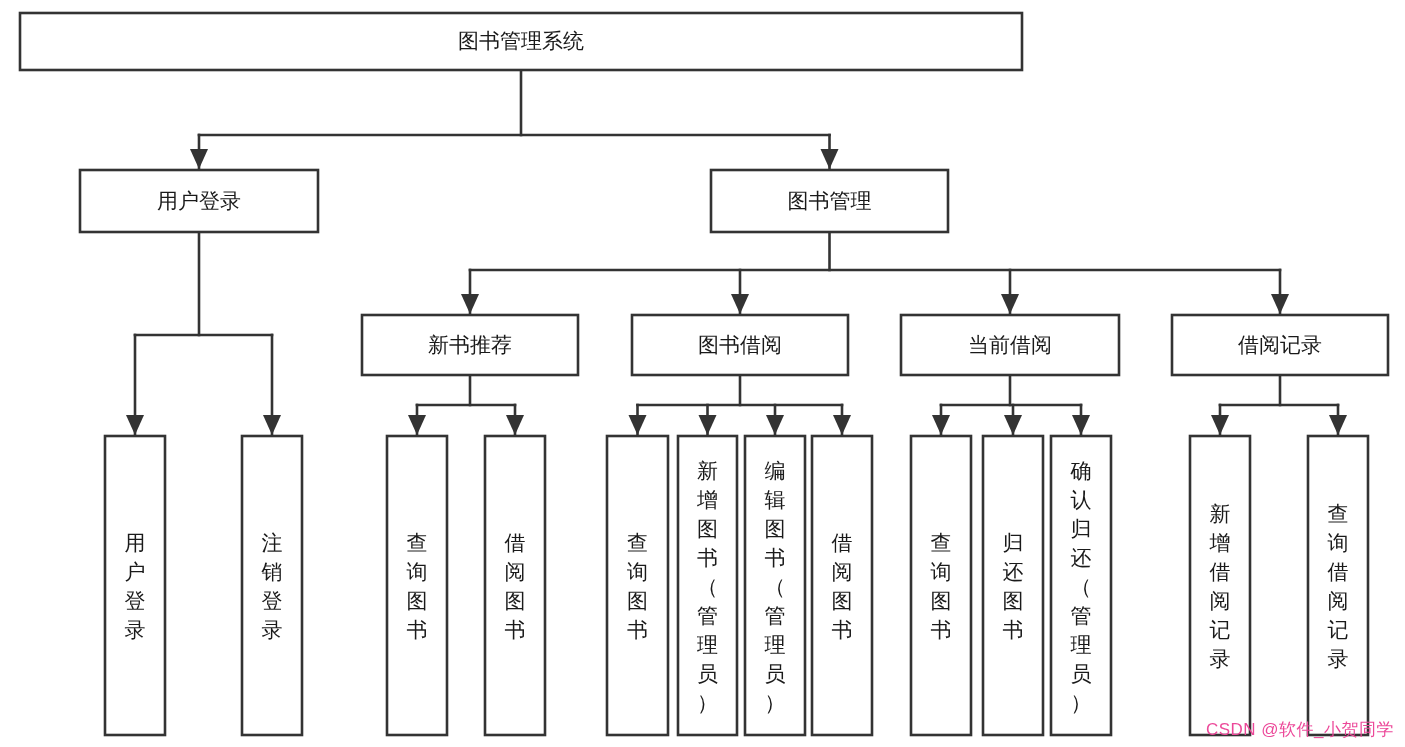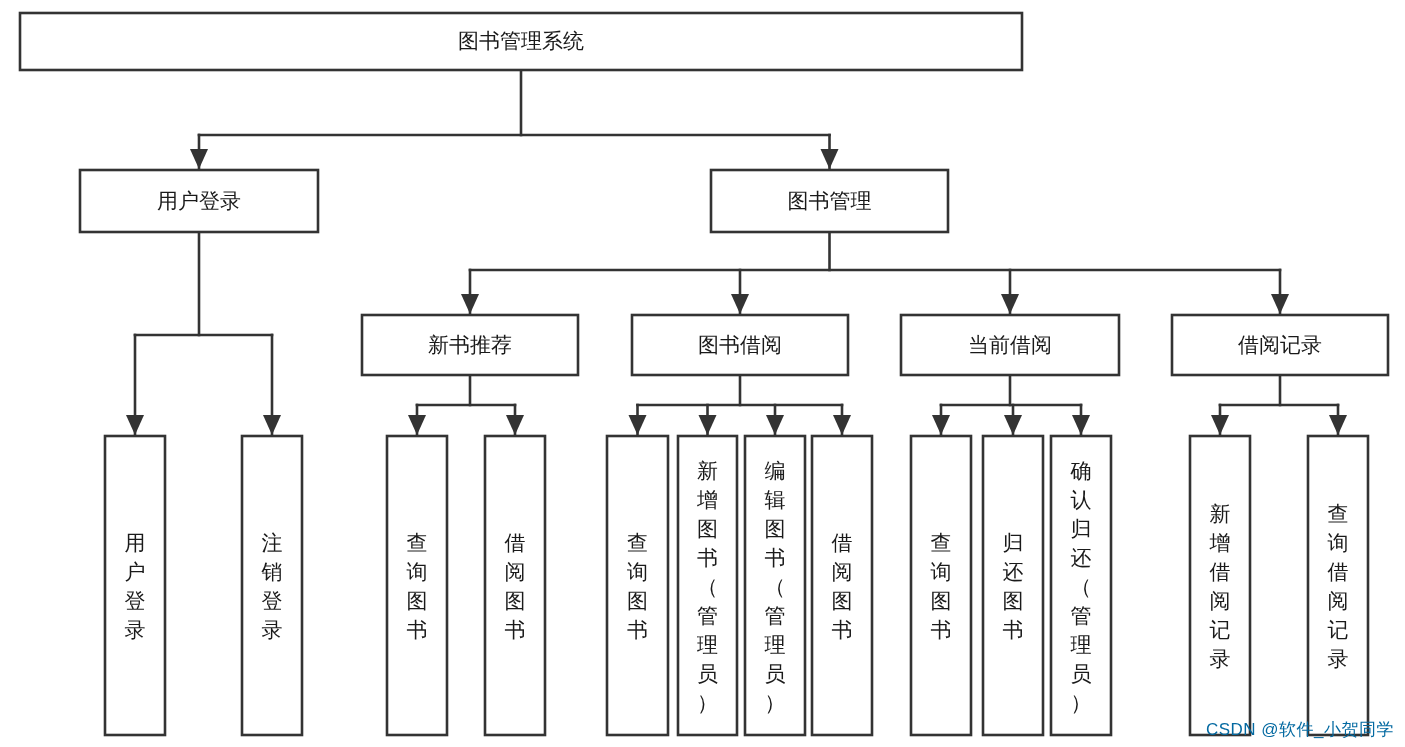--- a/index.html
+++ b/index.html
@@ -54,21 +54,21 @@
     font-size: 21px;
     fill: #1a1a1a;
     text-anchor: middle;
   }
   .watermark {
     position: absolute;
     right: 8px;
     bottom: 6px;
     font-family: "Liberation Sans", "DejaVu Sans", sans-serif;
     font-size: 17px;
-    color: #0369a1;
+    color: #ec4899;
     white-space: nowrap;
     letter-spacing: 0.5px;
     pointer-events: none;
   }
 </style>
 </head>
 <body>
 
 <div id="diagram-root">
 

